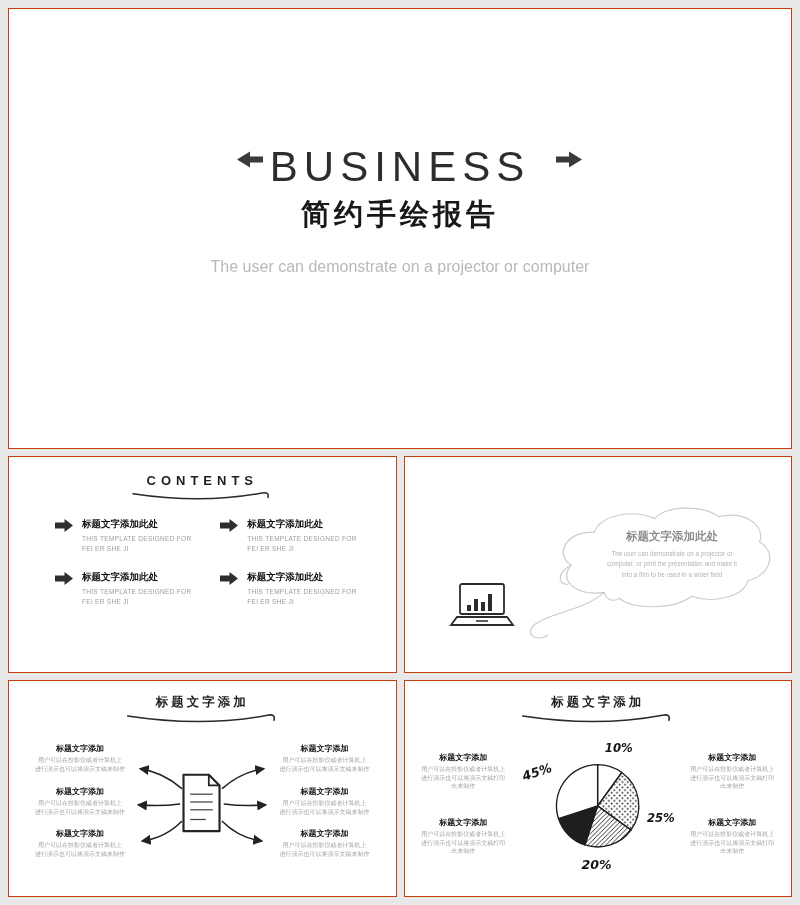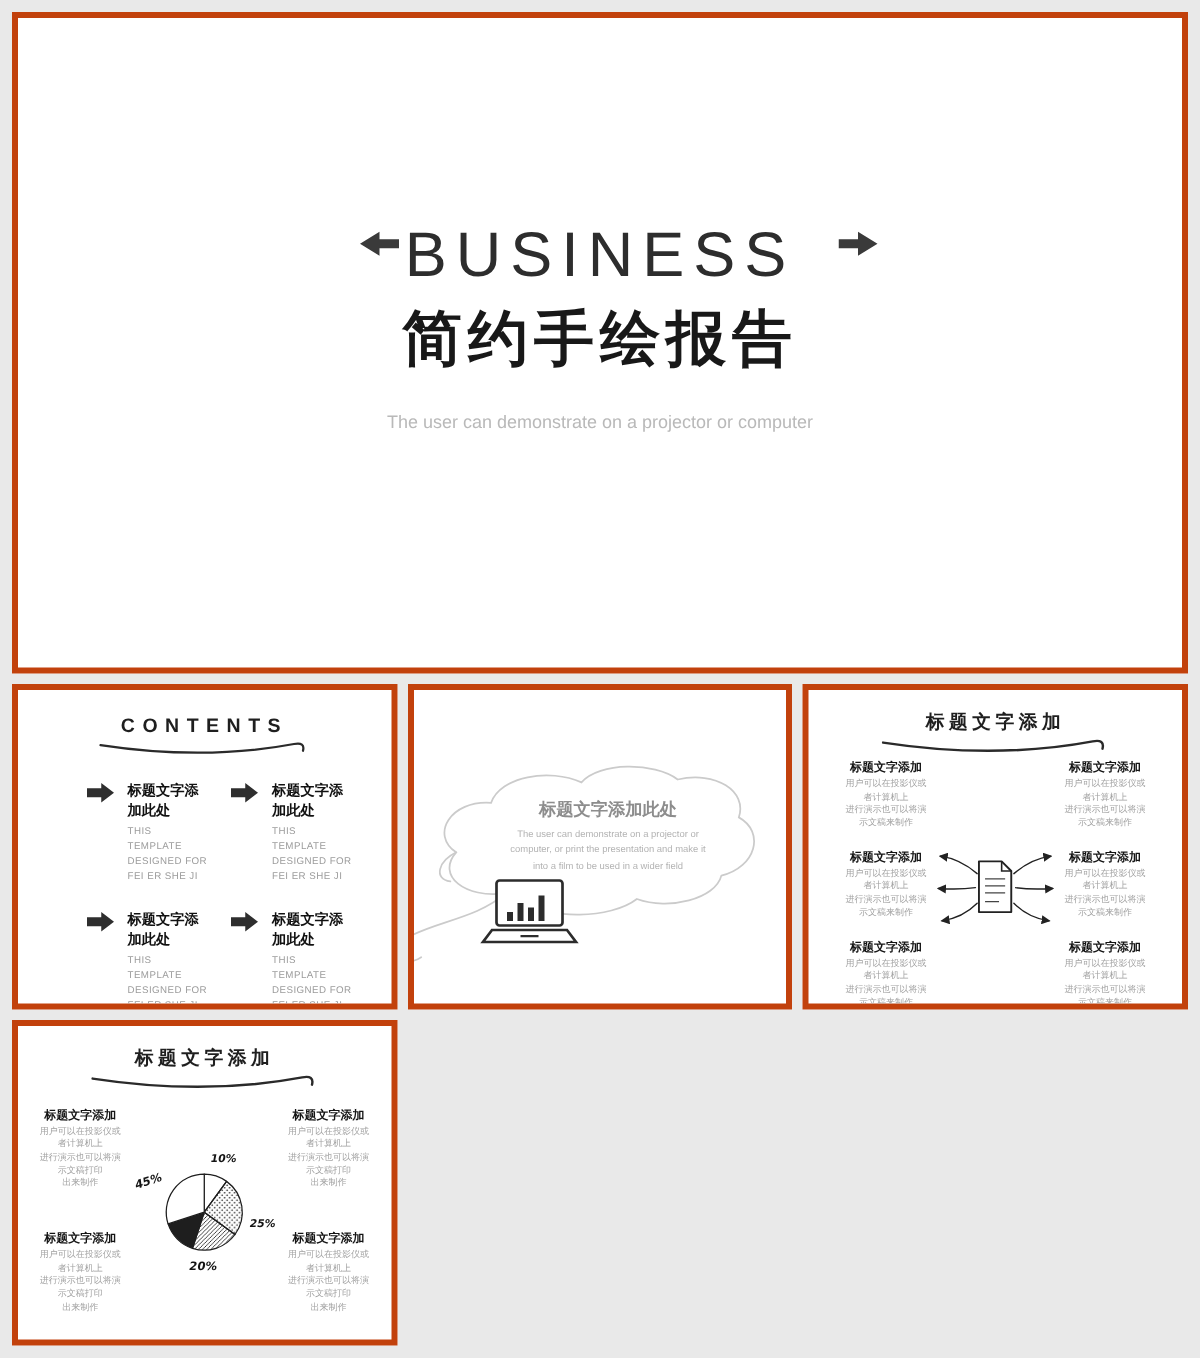--- a/index.html
+++ b/index.html
@@ -3,30 +3,30 @@
 <meta charset="utf-8">
 <style>
   * { margin:0; padding:0; box-sizing:border-box; }
   html,body { width:800px; height:905px; }
   body {
     background:#e9e9e9;
     font-family:"Liberation Sans","DejaVu Sans",sans-serif;
     overflow:hidden;
   }
   .sheet { padding:8px; display:flex; flex-direction:column; gap:7px; }
-  .slide { background:#fff; border:4px solid #c2410c; position:relative; overflow:hidden; }
+  .slide { background:#fff; border:1px solid #c2410c; position:relative; overflow:hidden; }
   .slide-hero { height:441px; }
-  .thumb-grid { display:grid; grid-template-columns:1fr 1fr 1fr; gap:7px; }
+  .thumb-grid { display:grid; grid-template-columns:1fr 1fr; gap:7px; }
   .thumb { height:217px; }
 
   
   .hero-content { padding-top:134px; text-align:center; }
   .hero-title { font-size:42px; letter-spacing:6px; color:#2d2d2d; font-weight:500; }
-  .hero-sub   { font-size:40px; letter-spacing:4px; color:#181818; font-weight:700; margin-top:4px; }
-  .hero-desc  { margin-top:18px; font-size:12px; color:#b9b9b9; line-height:1.7; }
+  .hero-sub   { font-size:29px; letter-spacing:4px; color:#181818; font-weight:700; margin-top:4px; }
+  .hero-desc  { margin-top:18px; font-size:16px; color:#b9b9b9; line-height:1.7; }
   .hero-arrow { position:absolute; top:142px; }
   .hero-arrow.left  { left:227px; }
   .hero-arrow.right { left:547px; }
 
   
   .s-heading { text-align:center; font-weight:700; color:#1f1f1f; padding-top:16px; }
   .s2-heading { font-size:13px; letter-spacing:5px; }
   .s45-heading { font-size:12.5px; letter-spacing:3px; padding-top:13px; }
   .swoosh { display:block; margin:1px auto 0; }
 

